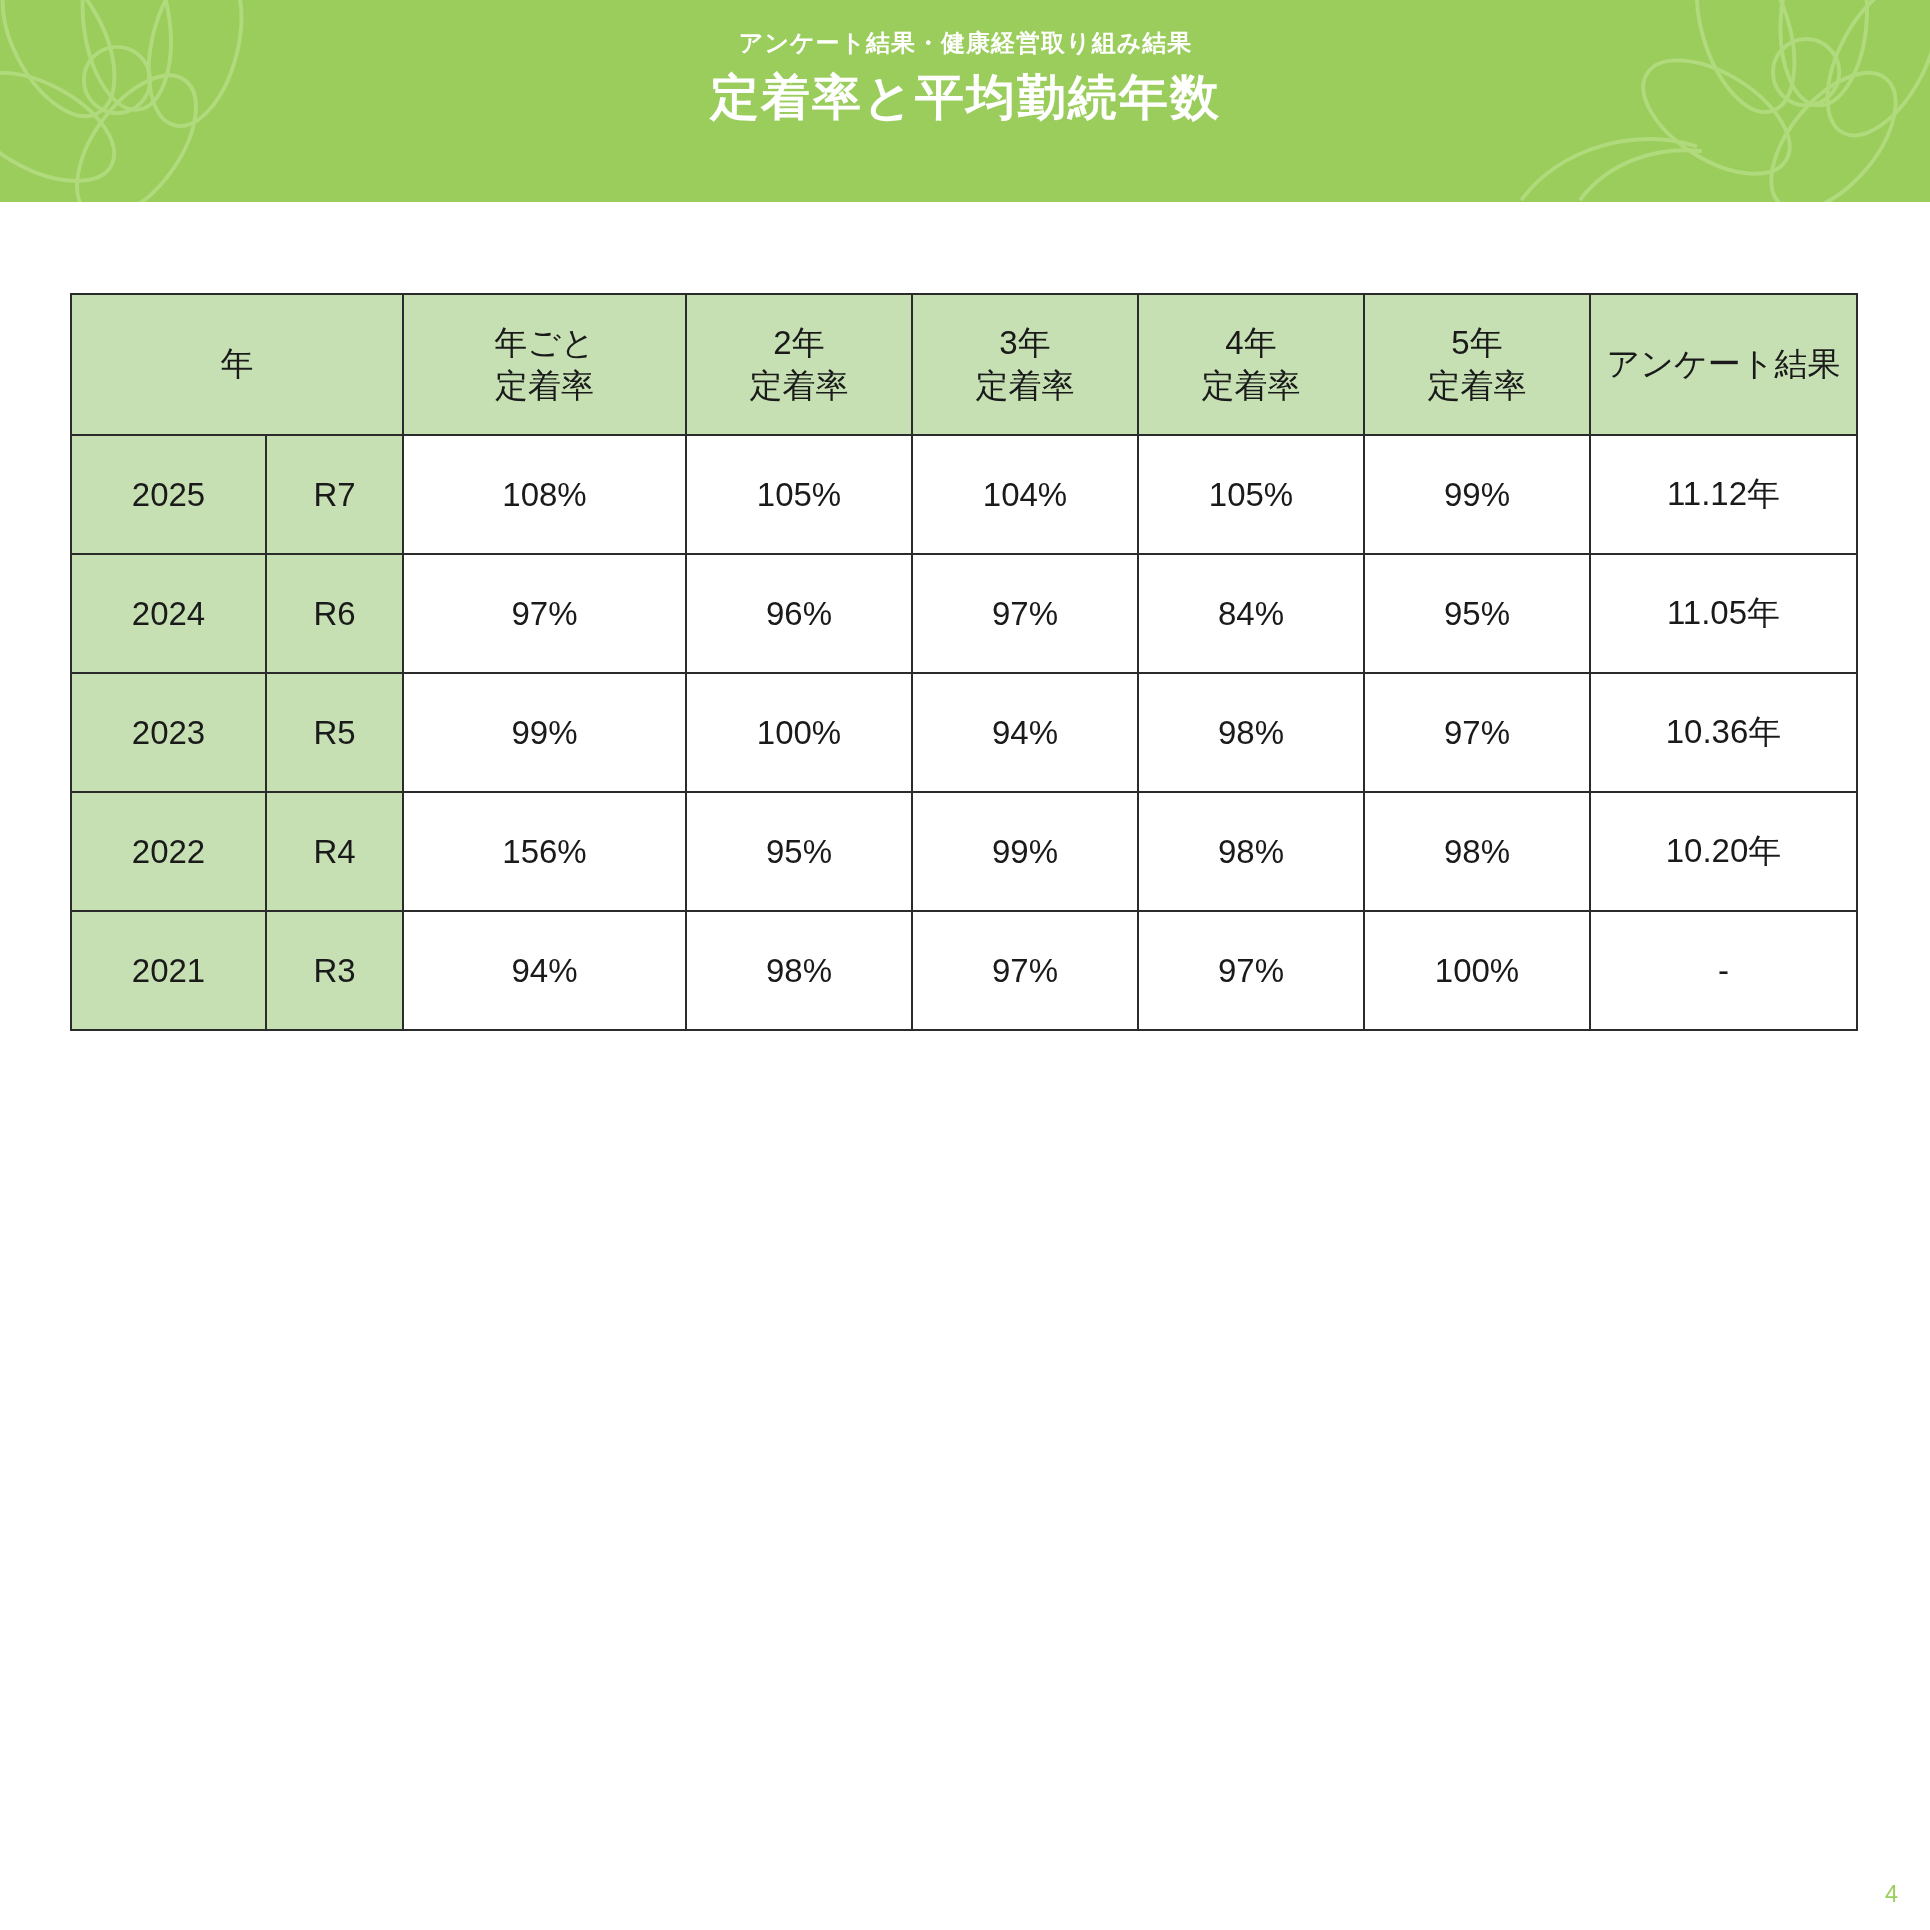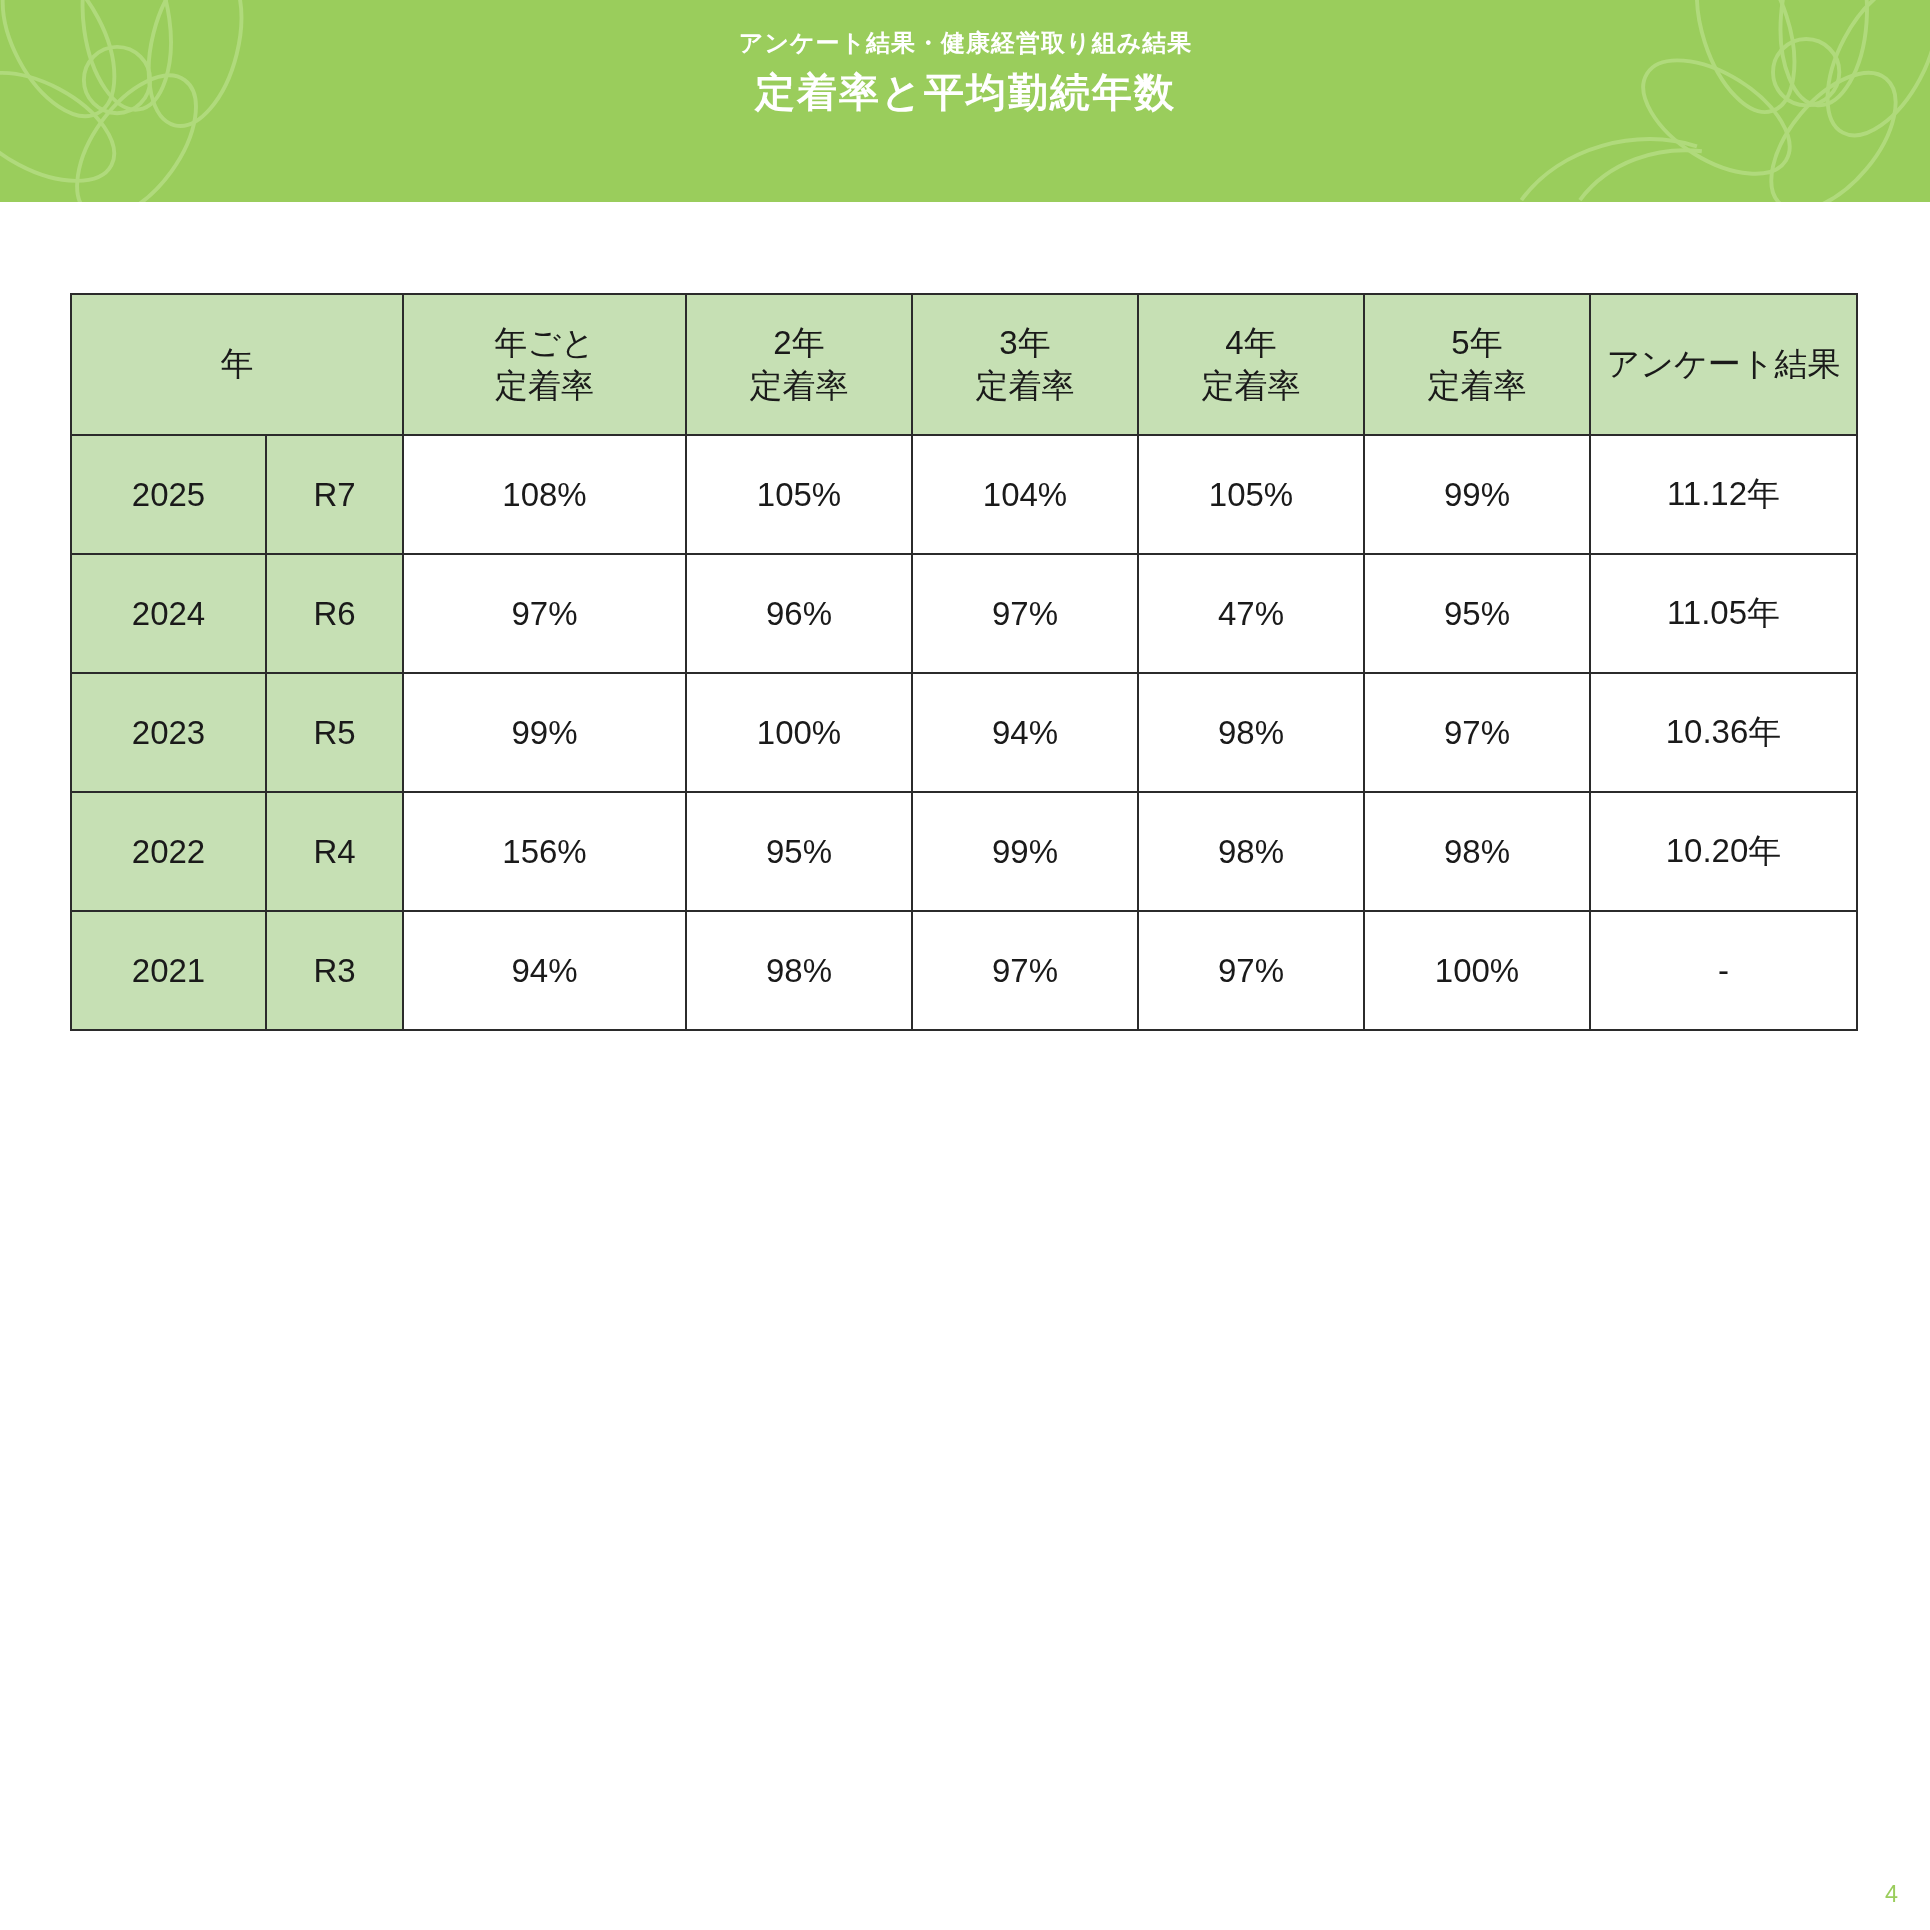--- a/index.html
+++ b/index.html
@@ -38,21 +38,21 @@
     padding-top: 29px;
     color: #ffffff;
   }
   .header-sub {
     font-size: 24px;
     font-weight: bold;
     letter-spacing: 1px;
     line-height: 1.2;
   }
   .header-main {
-    font-size: 40px;
+    font-size: 49px;
     font-weight: bold;
     letter-spacing: 2px;
     line-height: 1.3;
     margin-top: 7.8px;
   }
 
   
   .table-wrap {
     position: absolute;
     left: 70px;
@@ -192,21 +192,21 @@
         <td>105%</td>
         <td>99%</td>
         <td>11.12年</td>
       </tr>
       <tr>
         <td class="year-cell">2024</td>
         <td class="era-cell">R6</td>
         <td>97%</td>
         <td>96%</td>
         <td>97%</td>
-        <td>47%</td>
+        <td>84%</td>
         <td>95%</td>
         <td>11.05年</td>
       </tr>
       <tr>
         <td class="year-cell">2023</td>
         <td class="era-cell">R5</td>
         <td>99%</td>
         <td>100%</td>
         <td>94%</td>
         <td>98%</td>

